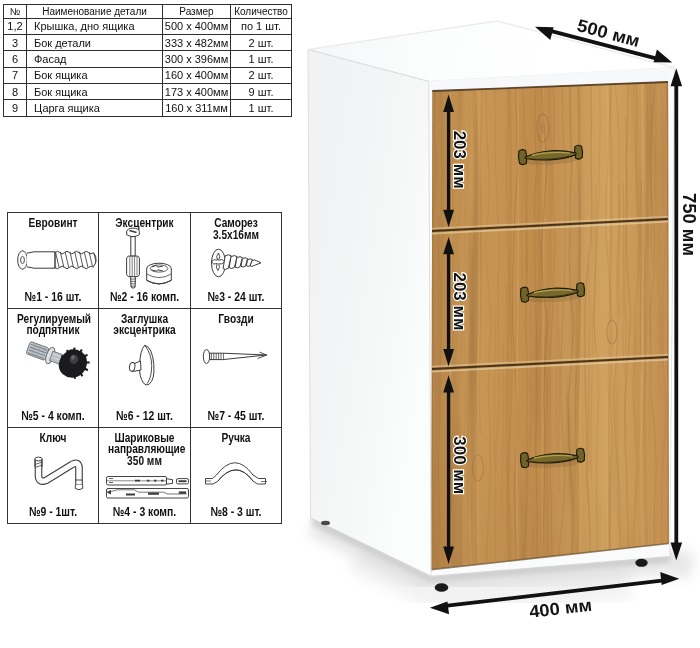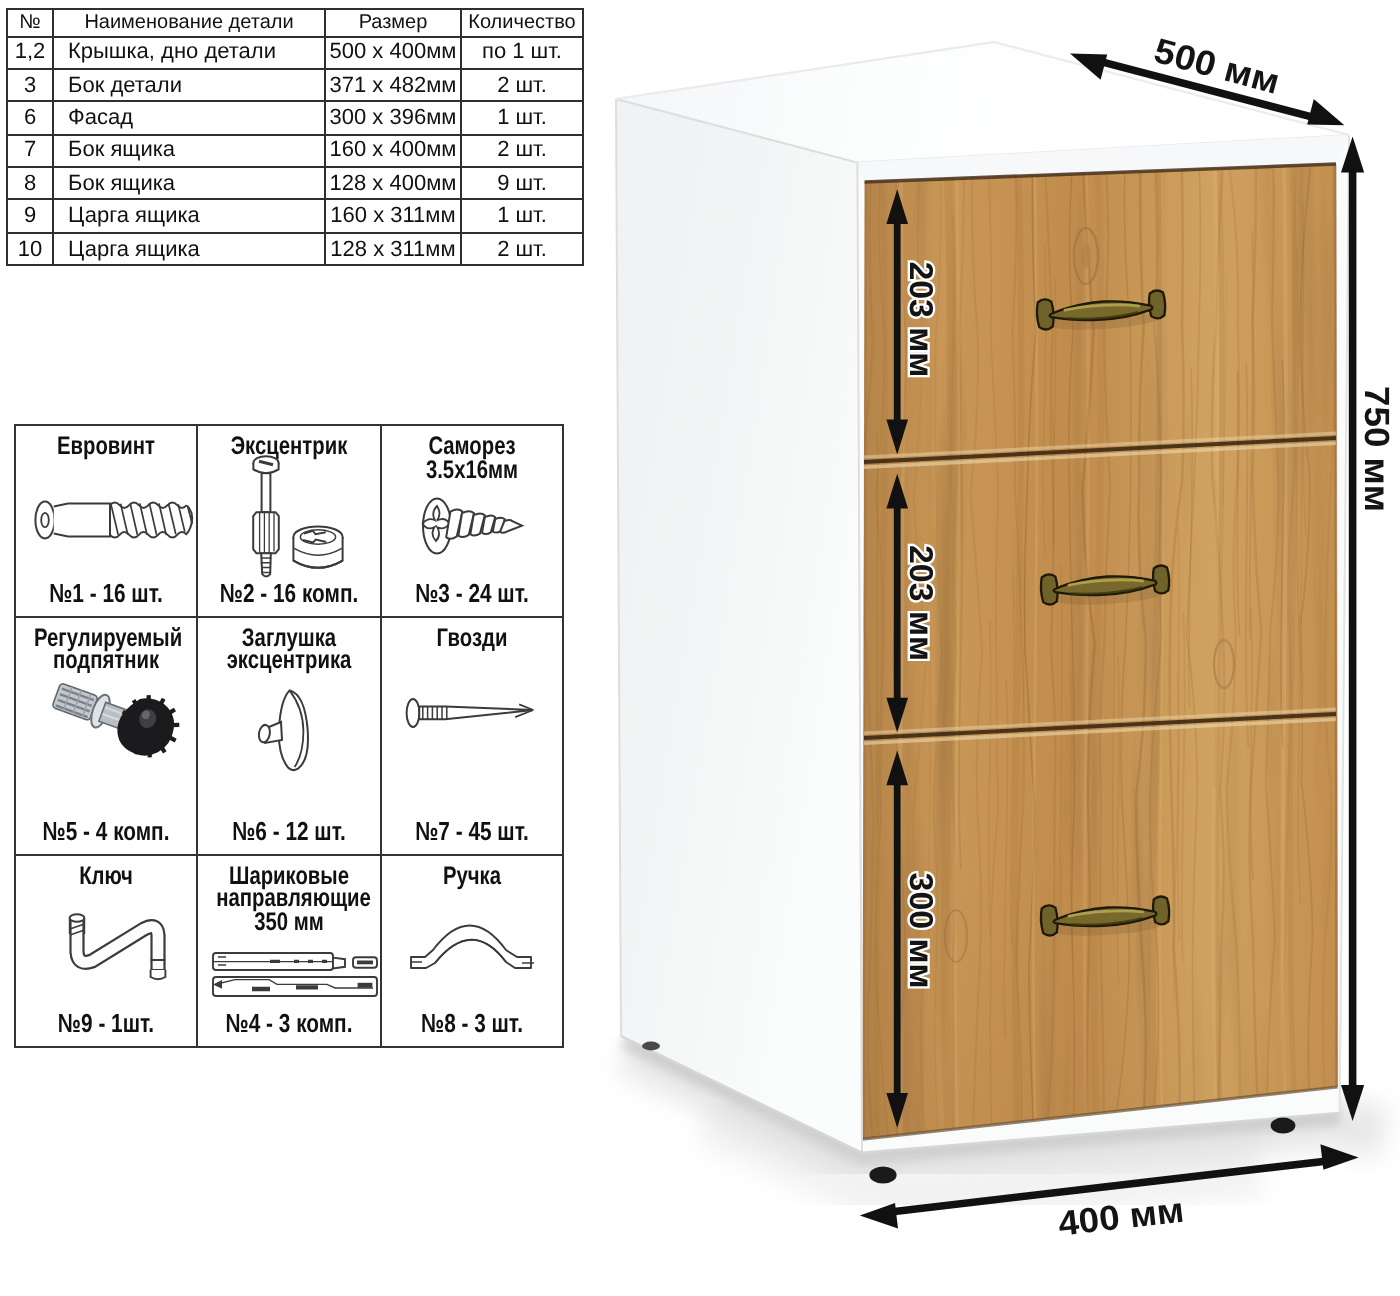--- a/index.html
+++ b/index.html
@@ -32,59 +32,53 @@
     </colgroup>
   <tbody>
       <tr>
         <th>№</th>
         <th>Наименование детали</th>
         <th>Размер</th>
         <th>Количество</th>
       </tr>
   <tr>
         <td>1,2</td>
-        <td class="nm">Крышка, дно детали</td>
+        <td class="nm">Крышка, дно ящика</td>
         <td>500 х 400мм</td>
         <td>по 1 шт.</td>
       </tr>
   <tr>
         <td>3</td>
         <td class="nm">Бок детали</td>
-        <td>371 х 482мм</td>
+        <td>333 х 482мм</td>
         <td>2 шт.</td>
       </tr>
   <tr>
         <td>6</td>
         <td class="nm">Фасад</td>
         <td>300 х 396мм</td>
         <td>1 шт.</td>
       </tr>
   <tr>
         <td>7</td>
         <td class="nm">Бок ящика</td>
         <td>160 х 400мм</td>
         <td>2 шт.</td>
       </tr>
   <tr>
         <td>8</td>
         <td class="nm">Бок ящика</td>
-        <td>128 х 400мм</td>
+        <td>173 х 400мм</td>
         <td>9 шт.</td>
       </tr>
   <tr>
         <td>9</td>
         <td class="nm">Царга ящика</td>
         <td>160 х 311мм</td>
         <td>1 шт.</td>
-      </tr>
-  <tr>
-        <td>10</td>
-        <td class="nm">Царга ящика</td>
-        <td>128 х 311мм</td>
-        <td>2 шт.</td>
       </tr>
 </tbody>
   </table>
 
 <table id="hw">
   <colgroup>
       <col style="width:91px">
       <col style="width:92px">
       <col style="width:91px">
     </colgroup>

